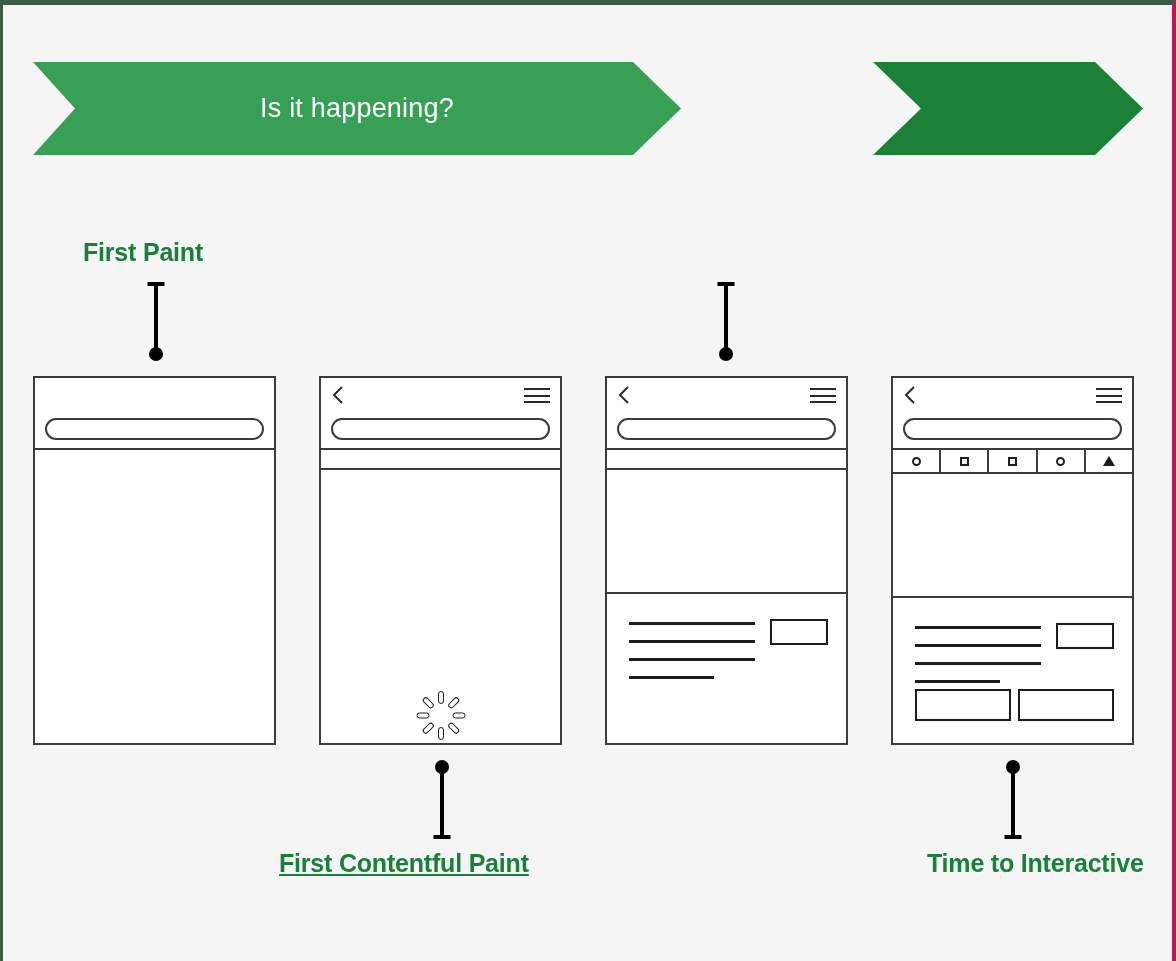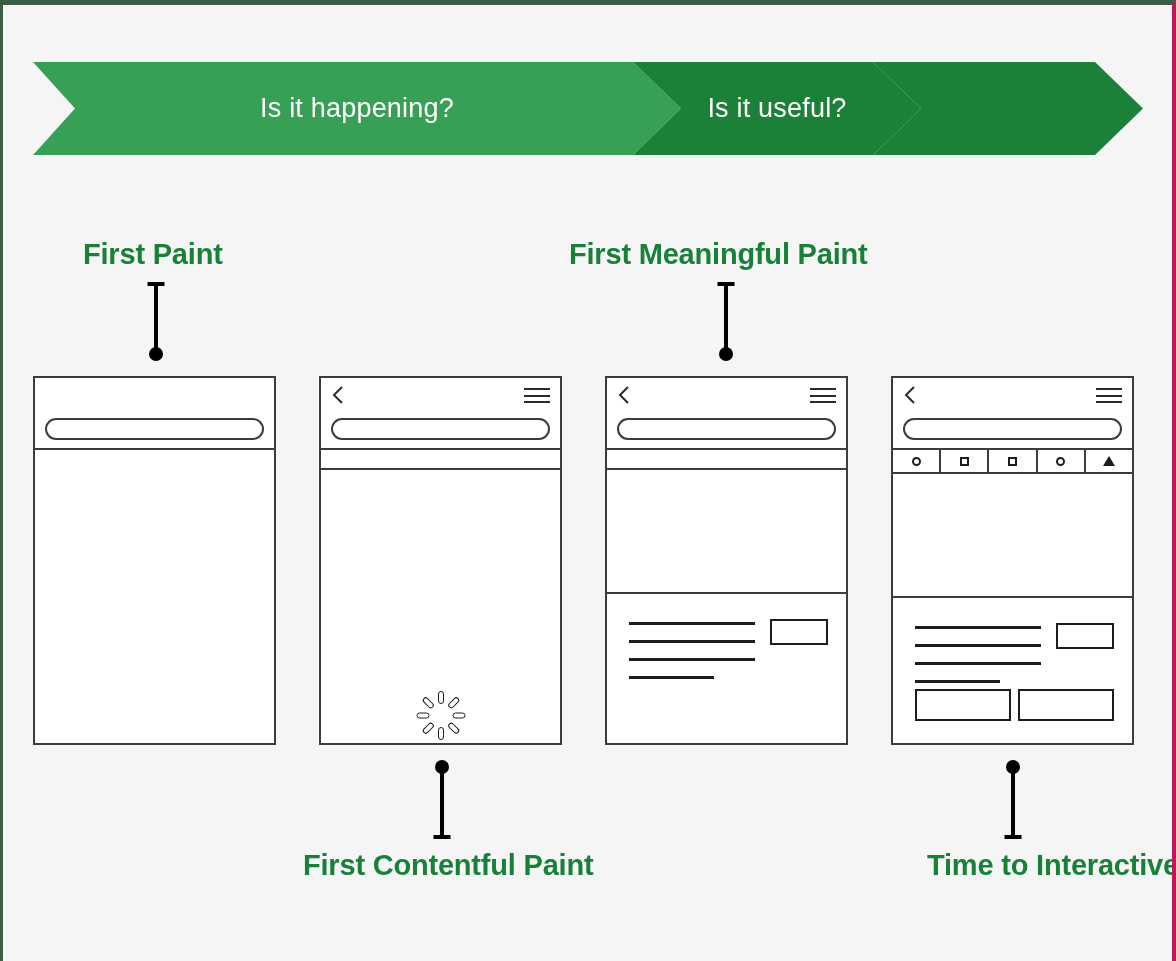--- a/index.html
+++ b/index.html
@@ -43,21 +43,21 @@
   .chev-shape {
     position: absolute;
     inset: 0;
     z-index: 1;
   }
 
   
   .metric-label {
     position: absolute;
     color: #188038;
-    font-size: 29px;
+    font-size: 25px;
     font-weight: bold;
     white-space: nowrap;
     letter-spacing: -0.2px;
   }
 
   
   .pointer { position: absolute; }
   .pointer .stem {
     position: absolute;
     left: 50%;
@@ -216,37 +216,30 @@
 
   <div class="chevron-bar">
 
     <div class="chevron" style="left:0px; width:648px;">
       <svg class="chev-shape" viewBox="0 0 648 93" preserveAspectRatio="none">
         <polygon points="0,0 600,0 648,46.5 600,93 0,93 42,46.5" fill="#37a055"></polygon>
       </svg>
       <span class="chev-label">Is it happening?</span>
     </div>
 
-    <div class="chevron" style="left:600px; width:288px;">
-      <svg class="chev-shape" viewBox="0 0 288 93" preserveAspectRatio="none">
-        <polygon points="0,0 240,0 288,46.5 240,93 0,93 48,46.5" fill="#1b8038"></polygon>
-      </svg>
-      <span class="chev-label">Is it useful?</span>
-    </div>
 
     <div class="chevron" style="left:840px; width:270px;">
       <svg class="chev-shape" viewBox="0 0 270 93" preserveAspectRatio="none">
         <polygon points="0,0 222,0 270,46.5 222,93 0,93 48,46.5" fill="#1b8038"></polygon>
       </svg>
     </div>
   </div>
 
   <div class="metric-label" style="left:80px; top:233px;">First Paint</div>
 
-  <div class="metric-label" style="left:566px; top:233px;">First Meaningful Paint</div>
 
   <div class="pointer down" style="left:144px; top:277px; width:18px; height:77px;">
     <div class="cap"></div>
     <div class="stem"></div>
     <div class="dot"></div>
   </div>
 
   <div class="pointer down" style="left:714px; top:277px; width:18px; height:77px;">
     <div class="cap"></div>
     <div class="stem"></div>
@@ -372,17 +365,17 @@
     <div class="stem"></div>
     <div class="cap"></div>
   </div>
 
   <div class="pointer up" style="left:1001px; top:757px; width:18px; height:77px;">
     <div class="dot"></div>
     <div class="stem"></div>
     <div class="cap"></div>
   </div>
 
-  <div class="metric-label" style="left:300px; top:844px;">First Contentful Paint</div>
+  <div class="metric-label" style="left:276px; top:844px;text-decoration:underline;">First Contentful Paint</div>
 
   <div class="metric-label" style="left:924px; top:844px;">Time to Interactive</div>
 
 </div>
 
 </body></html>

